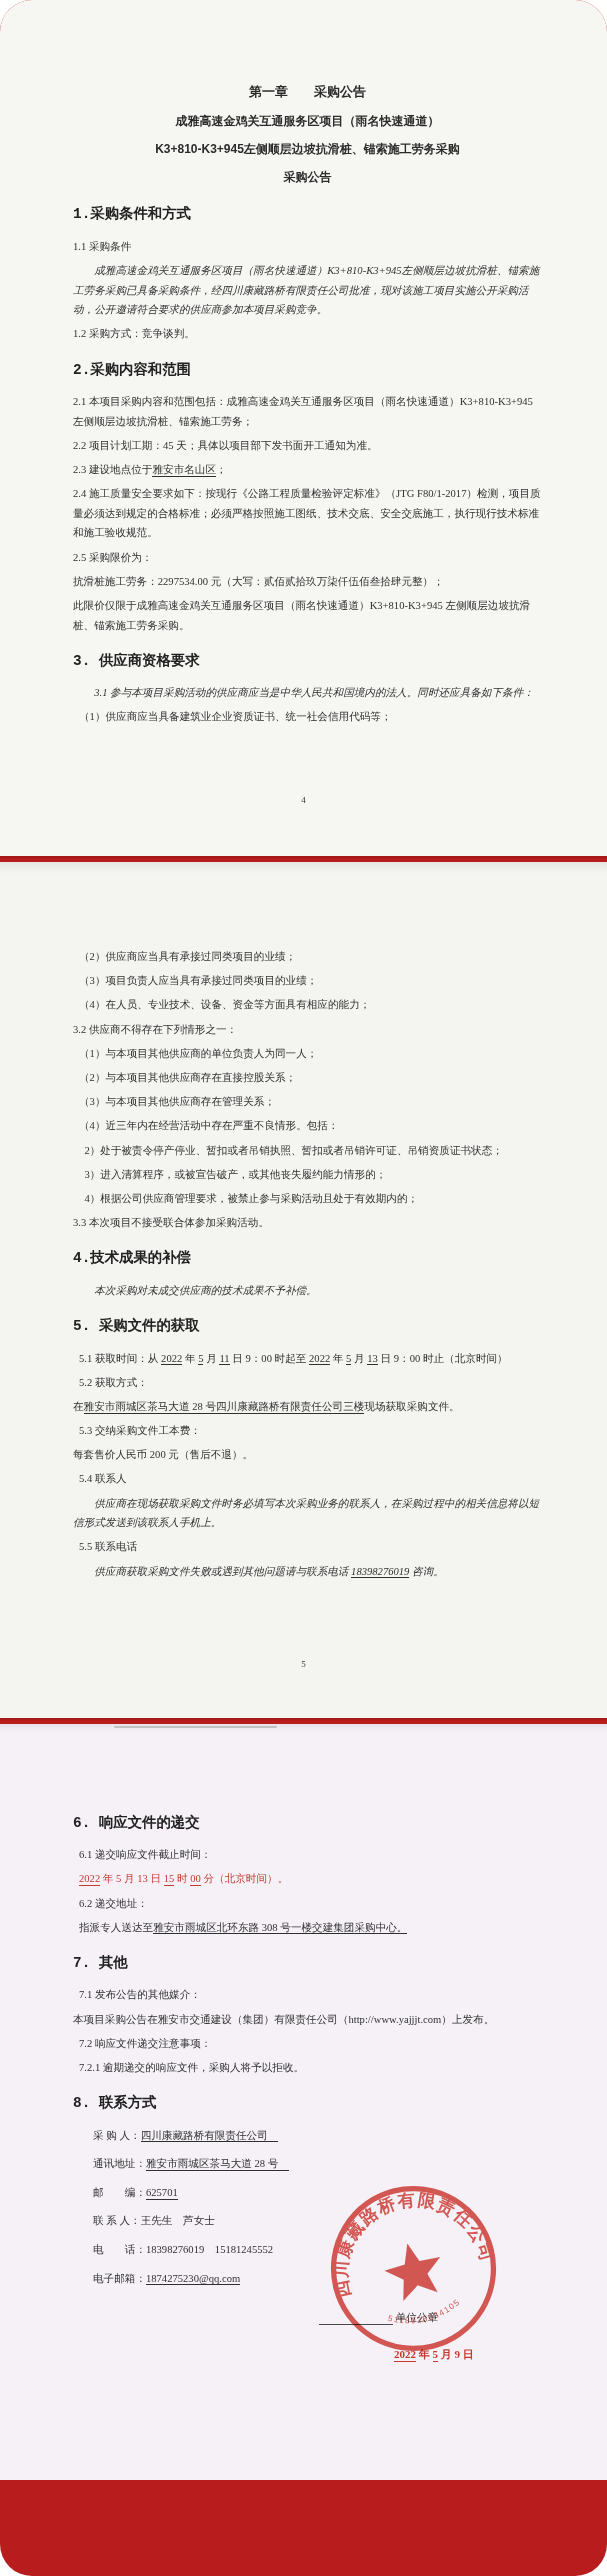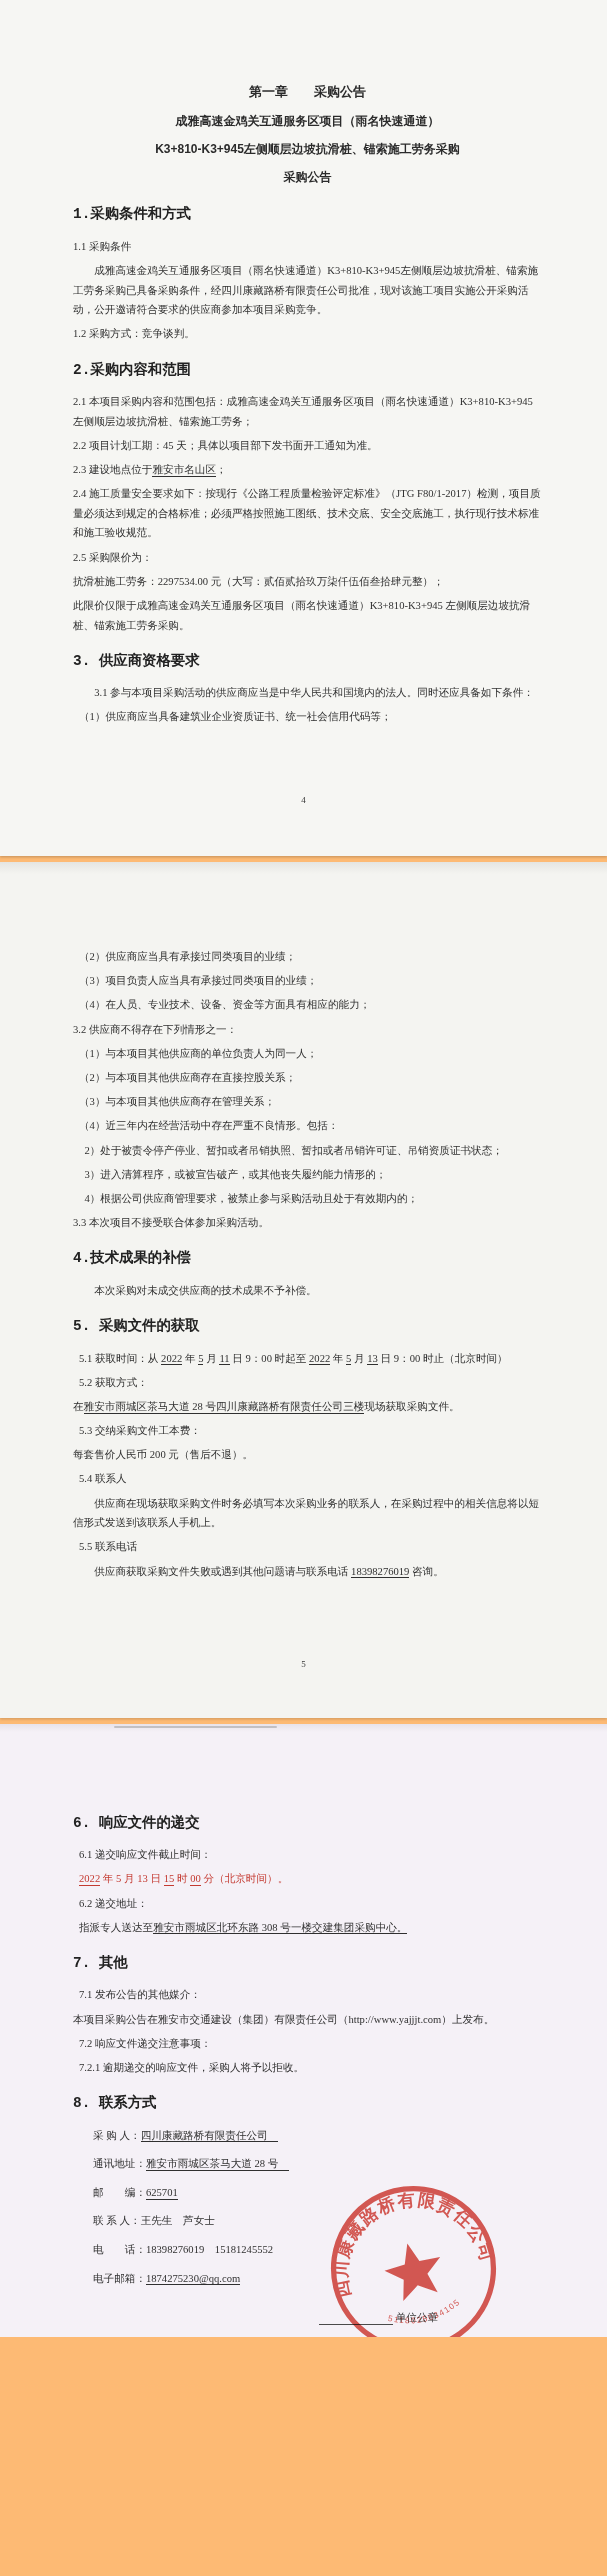--- a/index.html
+++ b/index.html
@@ -1,40 +1,40 @@
 <!DOCTYPE html>
 <html style="font-size:12px"><head>
 <meta charset="utf-8">
 <style>
   html,body{margin:0;padding:0;background:#ffffff;}
-  .canvas{position:relative;width:607px;height:2576px;background:#fdba74;overflow:hidden;
-          font-family:"Liberation Serif","DejaVu Serif",serif;color:#303030;}
+  .canvas{position:relative;width:607px;height:2576px;background:#b91c1c;overflow:hidden;
+          font-family:"Liberation Serif","DejaVu Serif",serif;color:#303030;border-radius:32px;}
   .page{position:absolute;left:0;width:607px;overflow:hidden;}
   #p1{top:0;height:856px;background:#f6f6f3;box-shadow:0 1.5px 2.3px rgba(0,0,0,.18);}
   #p2{top:862px;height:856px;background:#f4f4f1;box-shadow:0 1.5px 2.3px rgba(0,0,0,.15);}
-  #p3{top:1724px;height:613px;background:#f5f1f7;}
+  #p3{top:1724px;height:756px;background:#f5f1f7;}
   #p2::before{content:'';position:absolute;top:0;left:0;right:0;height:12px;
               background:linear-gradient(#d9d9d4,rgba(217,217,212,0));opacity:.55;}
   #p3::before{content:'';position:absolute;top:0;left:0;right:0;height:7.6px;
               background:linear-gradient(#e4dfe8,rgba(228,223,232,0));opacity:.8;}
   .smudge{position:absolute;top:1.5px;left:114px;width:163px;height:2.3px;background:#8f8f8f;
           opacity:.45;border-radius:1.5px;}
   .content{padding:0 65px 0 73px;}
   #p1 .content{padding-top:80px;}
   #p2 .content{padding-top:85px;}
   #p3 .content{padding-top:73px;}
   .blk{margin:0 0 4.6px;font-size:10.6px;line-height:1.85;}
   .t1{font-family:"Liberation Sans","DejaVu Sans",sans-serif;font-weight:700;font-size:13px;
       text-align:center;margin:0 0 6px;color:#2b2b2b;}
   .t2{font-family:Liberation Sans, sans-serif;font-weight:700;font-size:12px;
       text-align:center;margin:0 0 6px;color:#2b2b2b;}
   .h1{font-family:Liberation Mono, monospace;font-weight:700;font-size:14.4px;
       line-height:1.35;margin:16.7px 0 12px;color:#222;}
   .b{font-weight:400;}
-  .ind{text-indent:2em;}
+  .ind{text-indent:2em;font-style:italic;}
   .i1{padding-left:6px;}
   .i2{padding-left:11.4px;}
   .red{color:#c43a31;}
   .u{border-bottom:0.8px solid currentColor;padding-bottom:0.8px;}
   .contact{padding-left:20px;margin-bottom:9px;}
   .seal-label{position:absolute;left:319px;top:584px;margin:0;color:#3a3a3a;}
   .seal-label .u{border-bottom-color:#4a4a4a;}
   .sign-date{position:absolute;left:386px;top:612px;margin:8px;font-weight:700;font-size:11px;}
   .pgnum{position:absolute;left:0;right:0;text-align:center;font-size:9px;color:#3a3a3a;}
   #p1 .pgnum{top:795px;}

